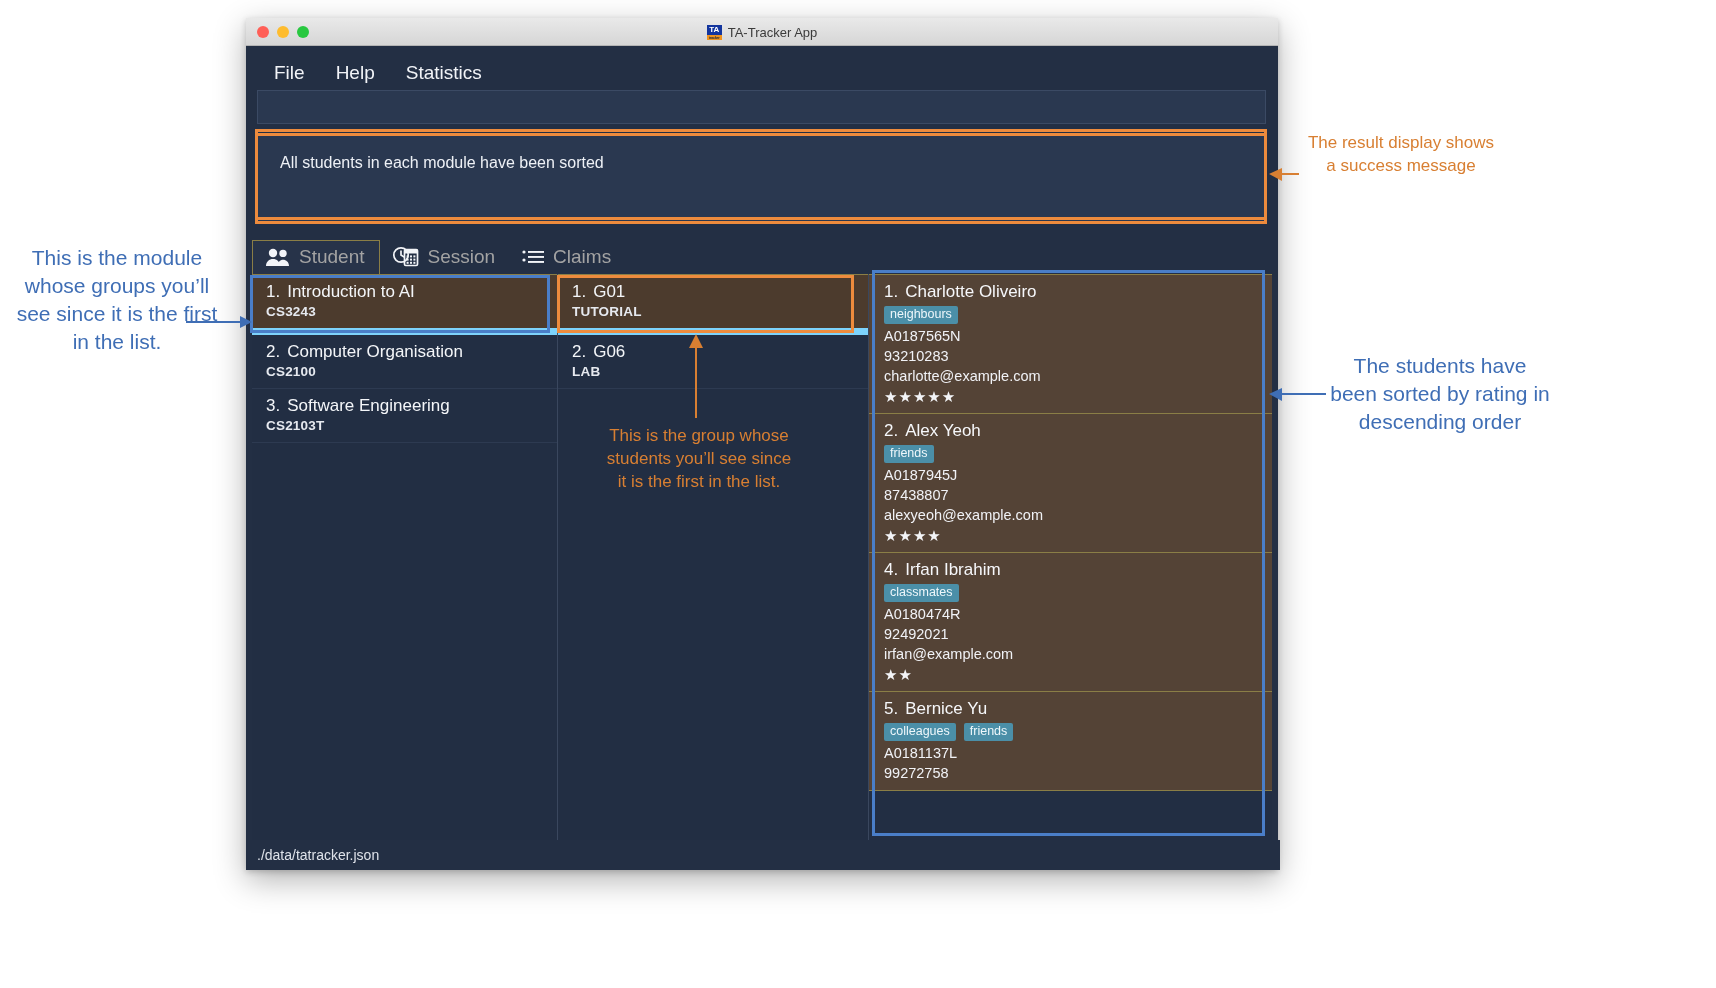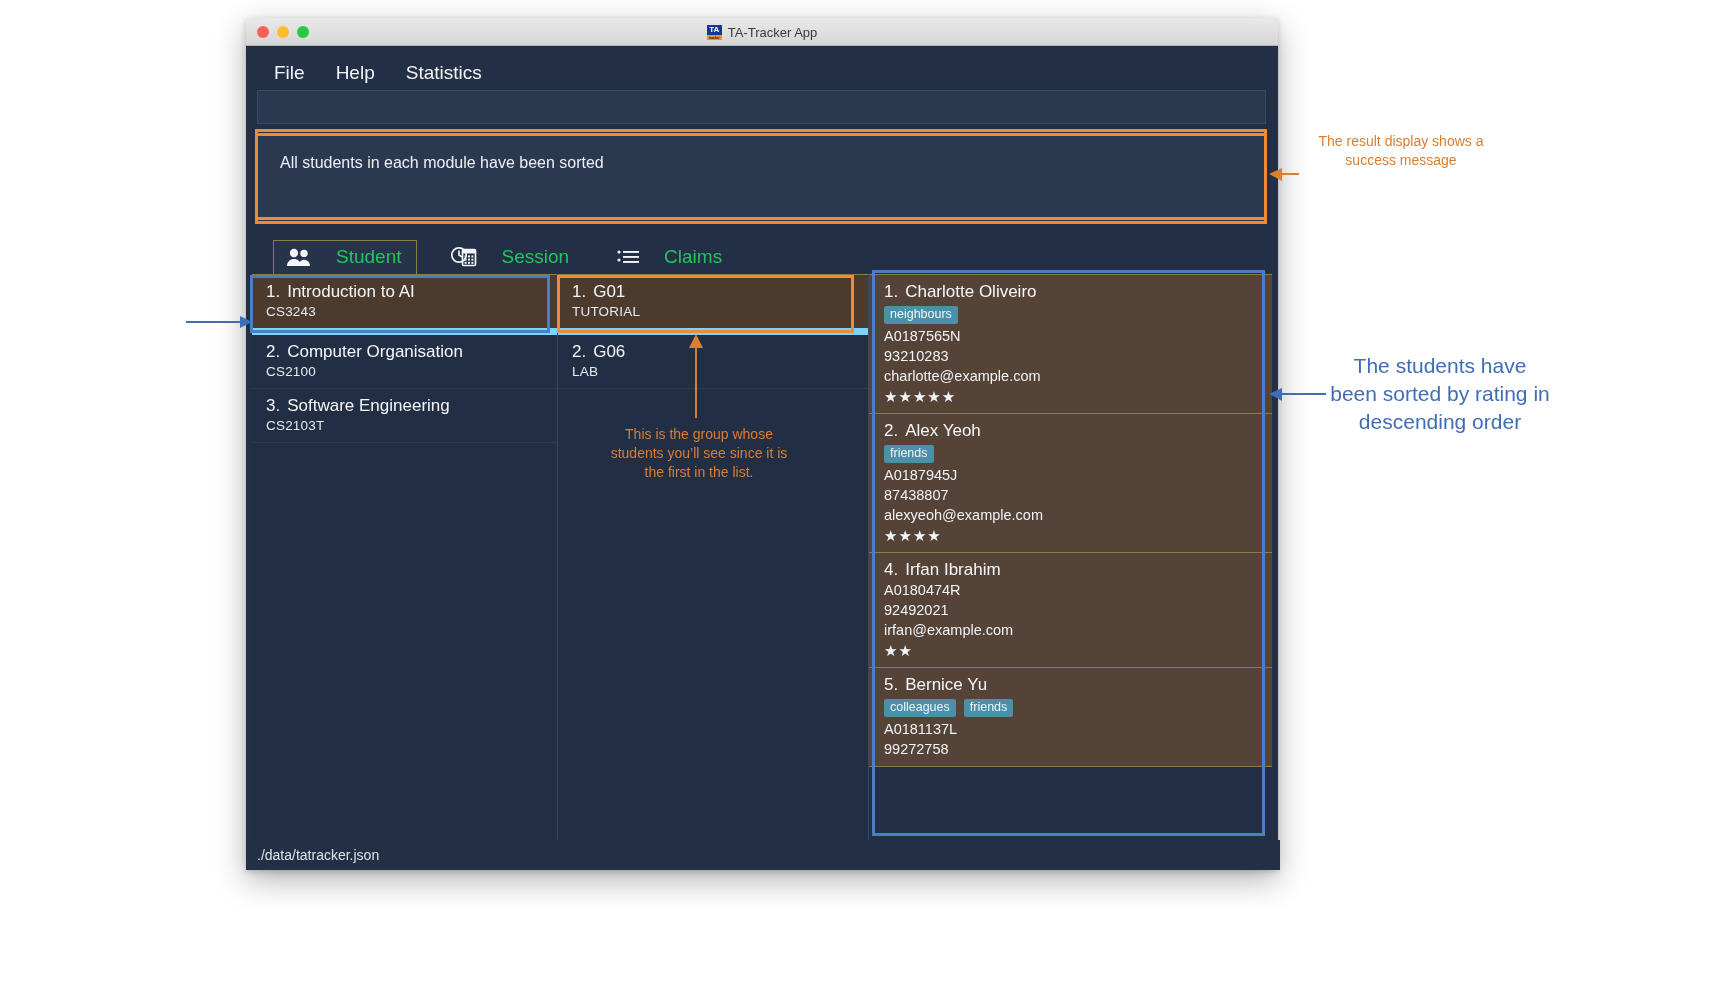--- a/index.html
+++ b/index.html
@@ -65,41 +65,41 @@
     background: #2a3850;
     border: 3px solid #ed8b3d;
   }
   .resultbox .msg {
     color: #eef1f6; font-size: 16px; padding: 18px 0 0 22px;
   }
 
   
   .tabs { position: absolute; left: 6px; top: 188px; display: flex; align-items: flex-end; height: 40px; }
   .tab {
-    display: flex; align-items: center; gap: 24px;
-    padding: 5px 14px 6px 12px; color: #22c55e; font-size: 19px; margin-left: 21px;
+    display: flex; align-items: center; gap: 8px;
+    padding: 5px 14px 6px 12px; color: #a3a3a3; font-size: 19px;
   }
   .tab.active { background: #273349; border: 1px solid #8a7e46; border-bottom: none; }
   .tab svg { display: block; }
 
   
   .panels { position: absolute; left: 6px; top: 228px; width: 1020px; height: 566px; display: flex; }
 
   .panel-modules { width: 306px; background: #222e43; border-right: 1px solid #3a475e; }
   .panel-groups  { width: 311px; background: #222e43; border-right: 1px solid #3a475e; }
   .panel-students{ flex: 1; background: #222e43; }
 
   .list-row {
     padding: 7px 0 9px 14px; background: #222e43;
     border-bottom: 1px solid #2d3a51;
   }
   .list-row.selected { background: #4c3b2d; border-top: 1px solid #8a7e46; border-bottom: 7px solid #7dd3fc; }
   .row-title { color: #f4f6f9; font-size: 17px; }
   .row-title .idx { margin-right: 7px; }
-  .row-sub { color: #e6e9ef; font-size: 13.5px; margin-top: 2px; letter-spacing: 0.2px; }
+  .row-sub { color: #e6e9ef; font-size: 13.5px; margin-top: 2px; letter-spacing: 0.2px; font-weight: bold; }
 
   
   .scard {
     background: #544336; border-bottom: 1px solid #8a7e46;
     padding: 7px 0 7px 15px;
   }
   .scard:first-child { border-top: 1px solid #8a7e46; }
   .sname { color: #f6f7fa; font-size: 17px; }
   .sname .idx { margin-right: 7px; }
   .tags { margin: 4px 0 2px 0; display: flex; gap: 8px; }
@@ -117,21 +117,21 @@
   }
 
   
   .hl { position: absolute; pointer-events: none; }
   .hl-blue { border: 3px solid #4a7ec8; }
   .hl-orange { border: 3px solid #ed8b3d; }
 
   
   .anno { position: absolute; text-align: center; line-height: 1.34; }
   .anno-blue { color: #3f6eb5; font-size: 21px; }
-  .anno-orange { color: #d87f32; font-size: 14px; }
+  .anno-orange { color: #d87f32; font-size: 17px; }
 
   svg.connector { position: absolute; overflow: visible; }
 </style>
 </head>
 <body>
 
 <div id="root">
 
   <div class="window">
 
@@ -276,20 +276,23 @@
             <div class="sline">87438807</div>
             <div class="sline">alexyeoh@example.com</div>
             <div class="stars">★★★★</div>
           </div>
 
 
           <div class="scard">
             <div class="sname">
               <span class="idx">4.</span><span>Irfan Ibrahim</span>
             </div>
+            <div class="tags">
+              <span class="tag">classmates</span>
+            </div>
             <div class="sline">A0180474R</div>
             <div class="sline">92492021</div>
             <div class="sline">irfan@example.com</div>
             <div class="stars">★★</div>
           </div>
 
           <div class="scard">
             <div class="sname">
               <span class="idx">5.</span><span>Bernice Yu</span>
             </div>
@@ -309,20 +312,23 @@
       </div>
 
     </div>
   </div>
 
   <div class="hl hl-orange" style="left:255px; top:129px; width:1012px; height:91px;"></div>
   <div class="hl hl-blue" style="left:250px; top:275px; width:300px; height:58px;"></div>
   <div class="hl hl-orange" style="left:557px; top:275px; width:297px; height:58px;"></div>
   <div class="hl hl-blue" style="left:872px; top:270px; width:393px; height:566px;"></div>
 
+  <div class="anno anno-blue" style="left:12px; top:244px; width:210px;">
+    <span>This is the module whose groups you’ll see since it is the first in the list.</span>
+  </div>
   <svg class="connector" style="left:0; top:0; width:1716px; height:988px;">
     <line x1="186" y1="322" x2="242" y2="322" stroke="#3f6eb5" stroke-width="2"></line>
     <polygon points="252,322 240,316 240,328" fill="#3f6eb5"></polygon>
   </svg>
 
   <div class="anno anno-orange" style="left:601px; top:425px; width:196px;">
     <span>This is the group whose students you’ll see since it is the first in the list.</span>
   </div>
   <svg class="connector" style="left:0; top:0; width:1716px; height:988px;">
     <line x1="696" y1="418" x2="696" y2="348" stroke="#d87f32" stroke-width="2"></line>

